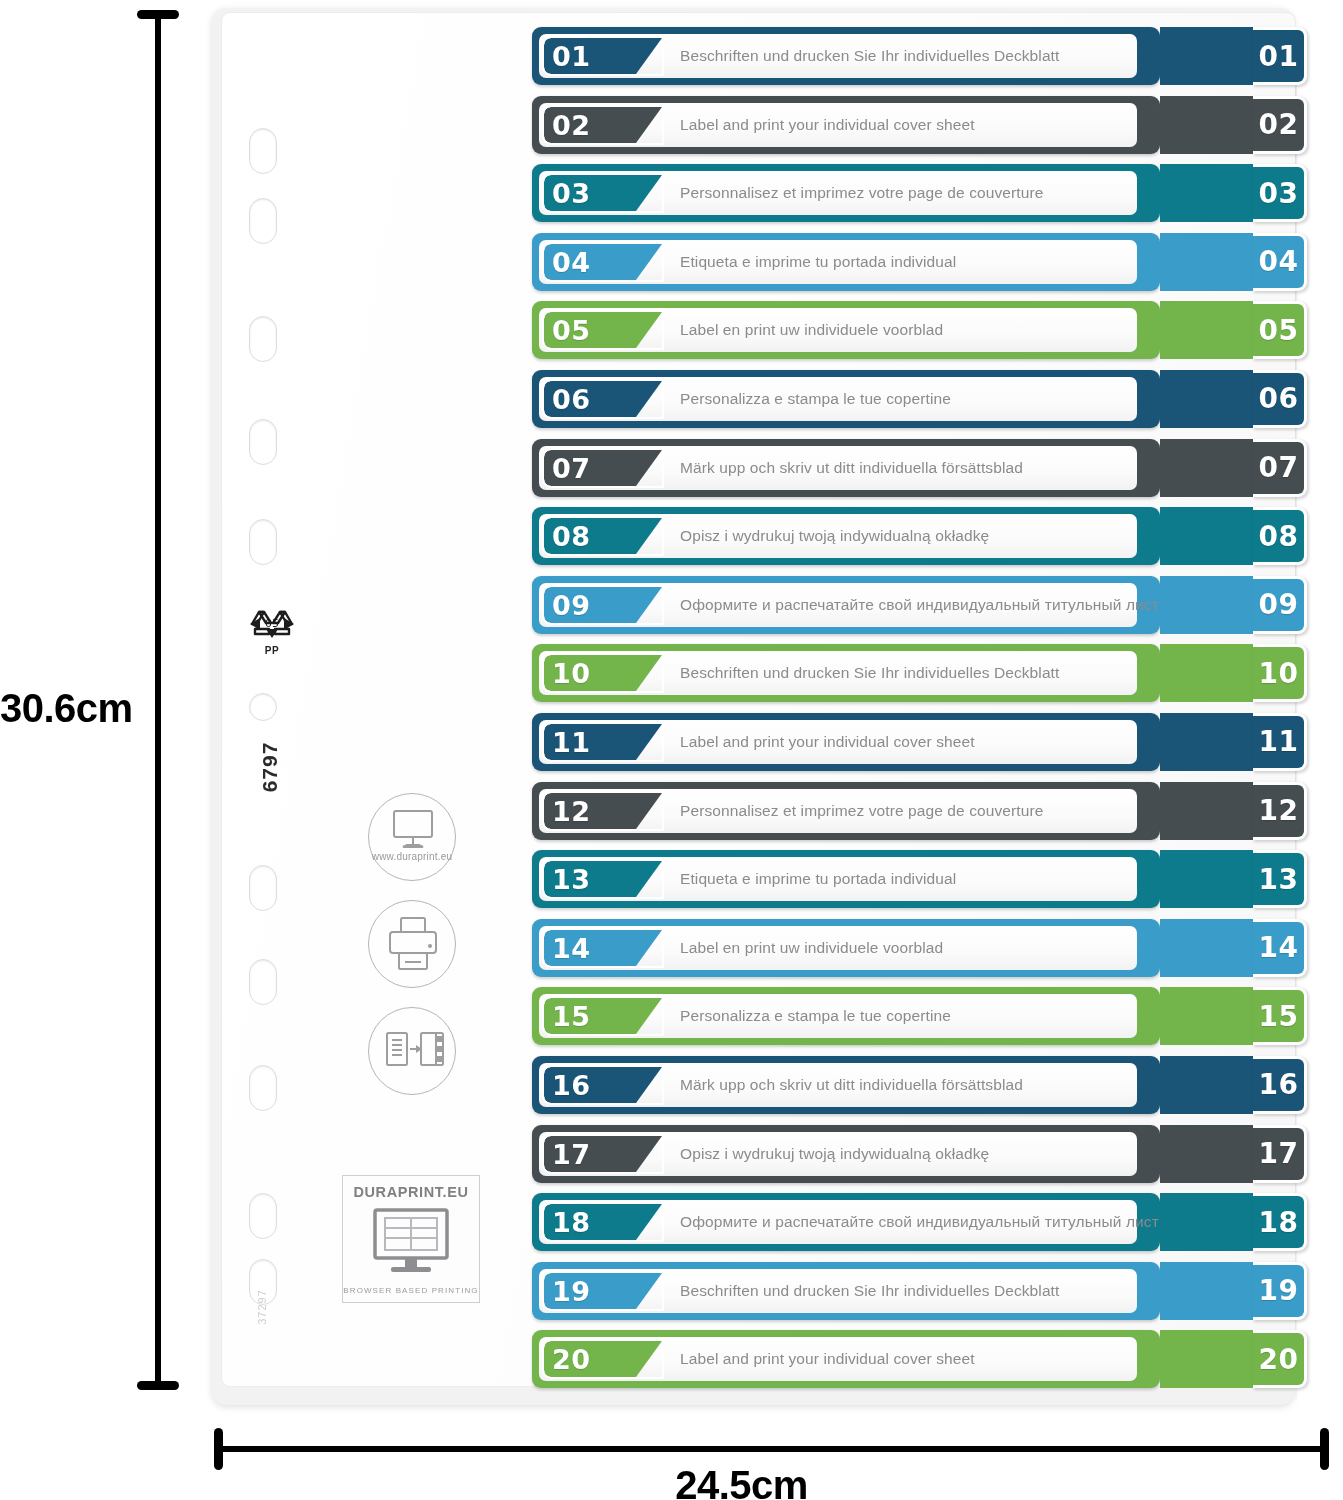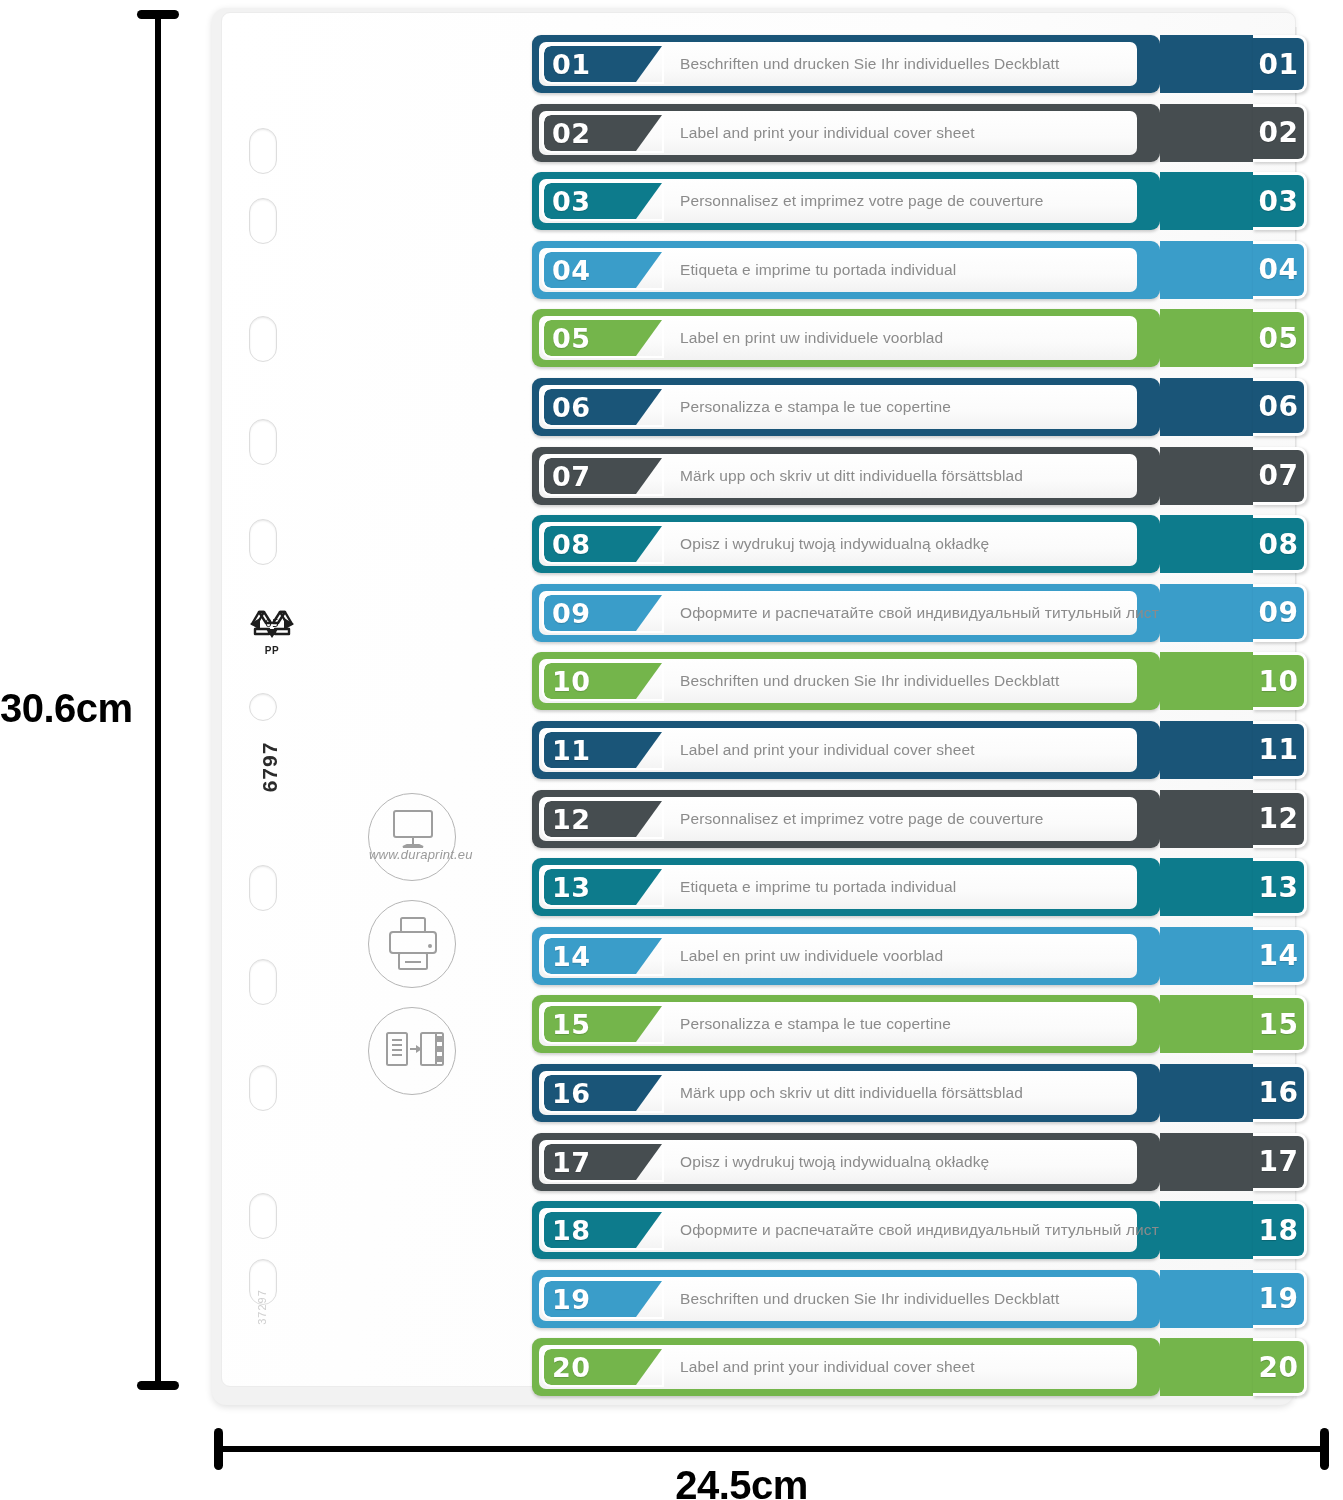--- a/index.html
+++ b/index.html
@@ -173,24 +173,23 @@
     width: 88px; height: 88px;
     border-radius: 50%;
     border: 1.6px solid #b5b5b5;
     background: transparent;
   }
   .circle-icon svg { display: block; margin: 0 auto; }
   .circle-icon .url {
     position: absolute;
     left: 0; right: 0; bottom: 18px;
     text-align: center;
-    font-size: 13px;
+    font-size: 10px;
     color: #9a9a9a;
     letter-spacing: 0.2px;
-    font-style: italic;
   }
 
   #duraprint-box {
     position: absolute;
     left: 120px; top: 1162px;
     width: 138px; height: 128px;
     border: 1.4px solid #cfcfcf;
     background: #fdfdfd;
   }
   #duraprint-box .dp-title {
@@ -206,21 +205,21 @@
     left: 0; right: 0; bottom: 7px;
     text-align: center;
     font-size: 8px;
     letter-spacing: 1.1px;
     color: #9b9b9b;
   }
 
   
   #tabs {
     position: absolute;
-    left: 310px; top: 18px;
+    left: 310px; top: 10px;
     width: 775px;
   }
   .tab-row {
     position: relative;
     height: 68.6px;
   }
   
   .tab-card {
     position: absolute;
     left: 0; top: 4px;
@@ -409,20 +408,38 @@
         </g>
         <path d="M47 26 L53 30 L47 34 Z" fill="#9e9e9e"></path>
         <g fill="#9e9e9e">
           <rect x="67" y="17" width="7" height="6"></rect>
           <rect x="67" y="27" width="7" height="6"></rect>
           <rect x="67" y="37" width="7" height="6"></rect>
         </g>
       </svg>
     </div>
 
+    <div id="duraprint-box">
+      <div class="dp-title">DURAPRINT.EU</div>
+      <svg width="100" height="76" viewBox="0 0 100 76" style="display:block;margin:4px auto 0;">
+        <g fill="none" stroke="#8e8e92" stroke-width="3.5">
+          <rect x="14" y="6" width="72" height="48" rx="2"></rect>
+        </g>
+        <g fill="none" stroke="#b9b9bd" stroke-width="2">
+          <rect x="24" y="14" width="52" height="32"></rect>
+          <path d="M50 14 L50 46"></path>
+          <path d="M24 24 L76 24 M24 34 L76 34"></path>
+        </g>
+        <g fill="#8e8e92">
+          <rect x="44" y="54" width="12" height="9"></rect>
+          <rect x="30" y="63" width="40" height="5" rx="2"></rect>
+        </g>
+      </svg>
+      <div class="dp-sub">BROWSER BASED PRINTING</div>
+    </div>
 
     <div id="crease"></div>
 
     <div id="tabs">
         <div class="tab-row">
           <div class="tab-card" style="background:#1a5578;">
             <div class="tab-white"></div>
             <div class="tab-badge">
               <svg class="badge-shape" width="118" height="36" viewBox="0 0 118 36" preserveAspectRatio="none">
                 <path d="M7 0 H118 L92 36 H7 Q0 36 0 29 V7 Q0 0 7 0 Z" fill="#1a5578"></path>

